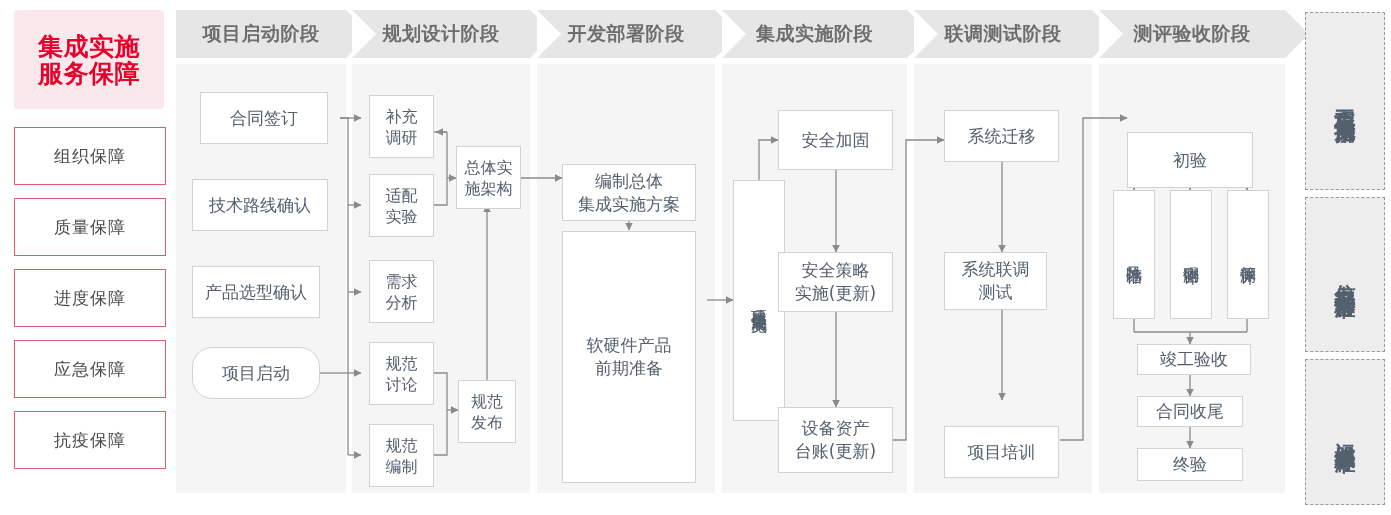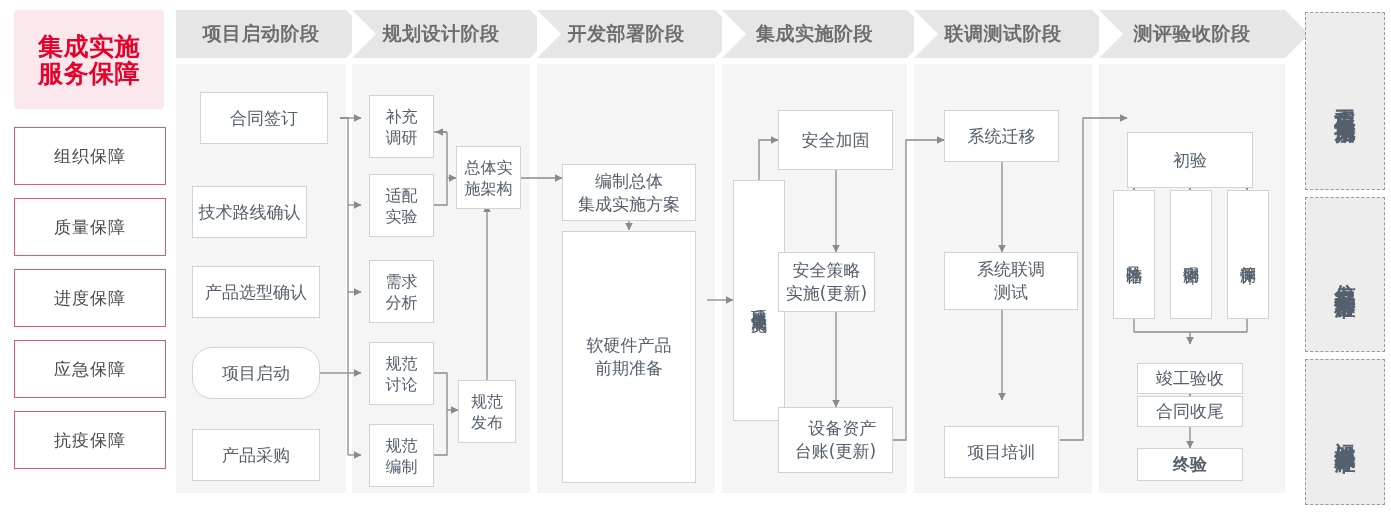--- a/index.html
+++ b/index.html
@@ -213,32 +213,29 @@
 
       <path d="M1190,375 L1190,396" marker-end="url(#ah)"></path>
 
       <path d="M1190,427 L1190,448" marker-end="url(#ah)"></path>
     </g>
   </svg>
 
   <div class="node" style="left:192px;top:92px;  width:128px;height:52px;margin-left:8px;">
       <span class="txt">合同签订</span>
     </div>
-  <div class="node" style="left:192px;top:186px; width:115px;height:52px;">
+  <div class="node" style="left:192px;top:179px; width:136px;height:52px;">
       <span class="txt">技术路线确认</span>
     </div>
   <div class="node" style="left:192px;top:266px; width:128px;height:52px;">
       <span class="txt">产品选型确认</span>
     </div>
   <div class="node" style="left:192px;top:347px; width:128px;height:52px;border-radius:20px;">
       <span class="txt">项目启动</span>
     </div>
-  <div class="node" style="left:192px;top:429px; width:128px;height:52px;">
-      <span class="txt">产品采购</span>
-    </div>
 
   <div class="node small" style="left:369px;top:95px;  width:65px;height:63px;">
       <span class="txt ml">补充<br>调研</span>
     </div>
   <div class="node small" style="left:369px;top:174px; width:65px;height:63px;">
       <span class="txt ml">适配<br>实验</span>
     </div>
   <div class="node small" style="left:369px;top:260px; width:65px;height:63px;align-items:center;">
       <span class="txt ml">需求<br>分析</span>
     </div>
@@ -261,56 +258,56 @@
   <div class="node" style="left:562px;top:231px; width:134px;height:252px;">
       <span class="txt ml">软硬件产品<br>前期准备</span>
     </div>
 
   <div class="node vert" style="left:733px;top:180px;width:52px;height:241px;">
       <span class="txt">项目整体集成实施</span>
     </div>
   <div class="node" style="left:778px;top:110px; width:115px;height:60px;">
       <span class="txt">安全加固</span>
     </div>
-  <div class="node" style="left:778px;top:252px; width:97px;height:60px;">
+  <div class="node" style="left:778px;top:252px; width:115px;height:60px;">
       <span class="txt ml">安全策略<br>实施(更新)</span>
     </div>
-  <div class="node" style="left:778px;top:407px; width:115px;height:66px;text-align:right;">
+  <div class="node" style="left:778px;top:407px; width:115px;height:66px;">
       <span class="txt ml">设备资产<br>台账(更新)</span>
     </div>
 
   <div class="node" style="left:944px;top:110px; width:115px;height:52px;">
       <span class="txt">系统迁移</span>
     </div>
-  <div class="node" style="left:944px;top:252px; width:134px;height:58px;">
+  <div class="node" style="left:944px;top:252px; width:103px;height:58px;">
       <span class="txt ml">系统联调<br>测试</span>
     </div>
   <div class="node" style="left:944px;top:400px; width:115px;height:52px;margin-top:26px;">
       <span class="txt">项目培训</span>
     </div>
 
   <div class="node" style="left:1127px;top:92px; width:126px;height:56px;margin-top:40px;">
       <span class="txt">初验</span>
     </div>
   <div class="node vert" style="left:1113px;top:190px;width:42px;height:129px;">
       <span class="txt">风险评估</span>
     </div>
   <div class="node vert" style="left:1170px;top:190px;width:42px;height:129px;">
       <span class="txt">密码测评</span>
     </div>
   <div class="node vert" style="left:1227px;top:190px;width:42px;height:129px;">
       <span class="txt">等保测评</span>
     </div>
-  <div class="node" style="left:1137px;top:363px; width:106px;height:31px;">
+  <div class="node" style="left:1137px;top:344px; width:114px;height:31px;">
       <span class="txt">竣工验收</span>
     </div>
   <div class="node" style="left:1137px;top:396px; width:106px;height:31px;">
       <span class="txt">合同收尾</span>
     </div>
-  <div class="node" style="left:1137px;top:448px; width:106px;height:33px;font-weight:bold;">
+  <div class="node" style="left:1137px;top:448px; width:106px;height:33px;">
       <span class="txt">终验</span>
     </div>
 
   <div class="std-box" style="top:12px;  right:6px; width:80px;height:178px;">
     <span class="txt">工程项目实施指引</span>
   </div>
   <div class="std-box" style="top:197px; right:6px; width:80px;height:155px;">
     <span class="txt">信息安全保密标准</span>
   </div>
   <div class="std-box" style="top:359px; right:6px; width:80px;height:146px;">

